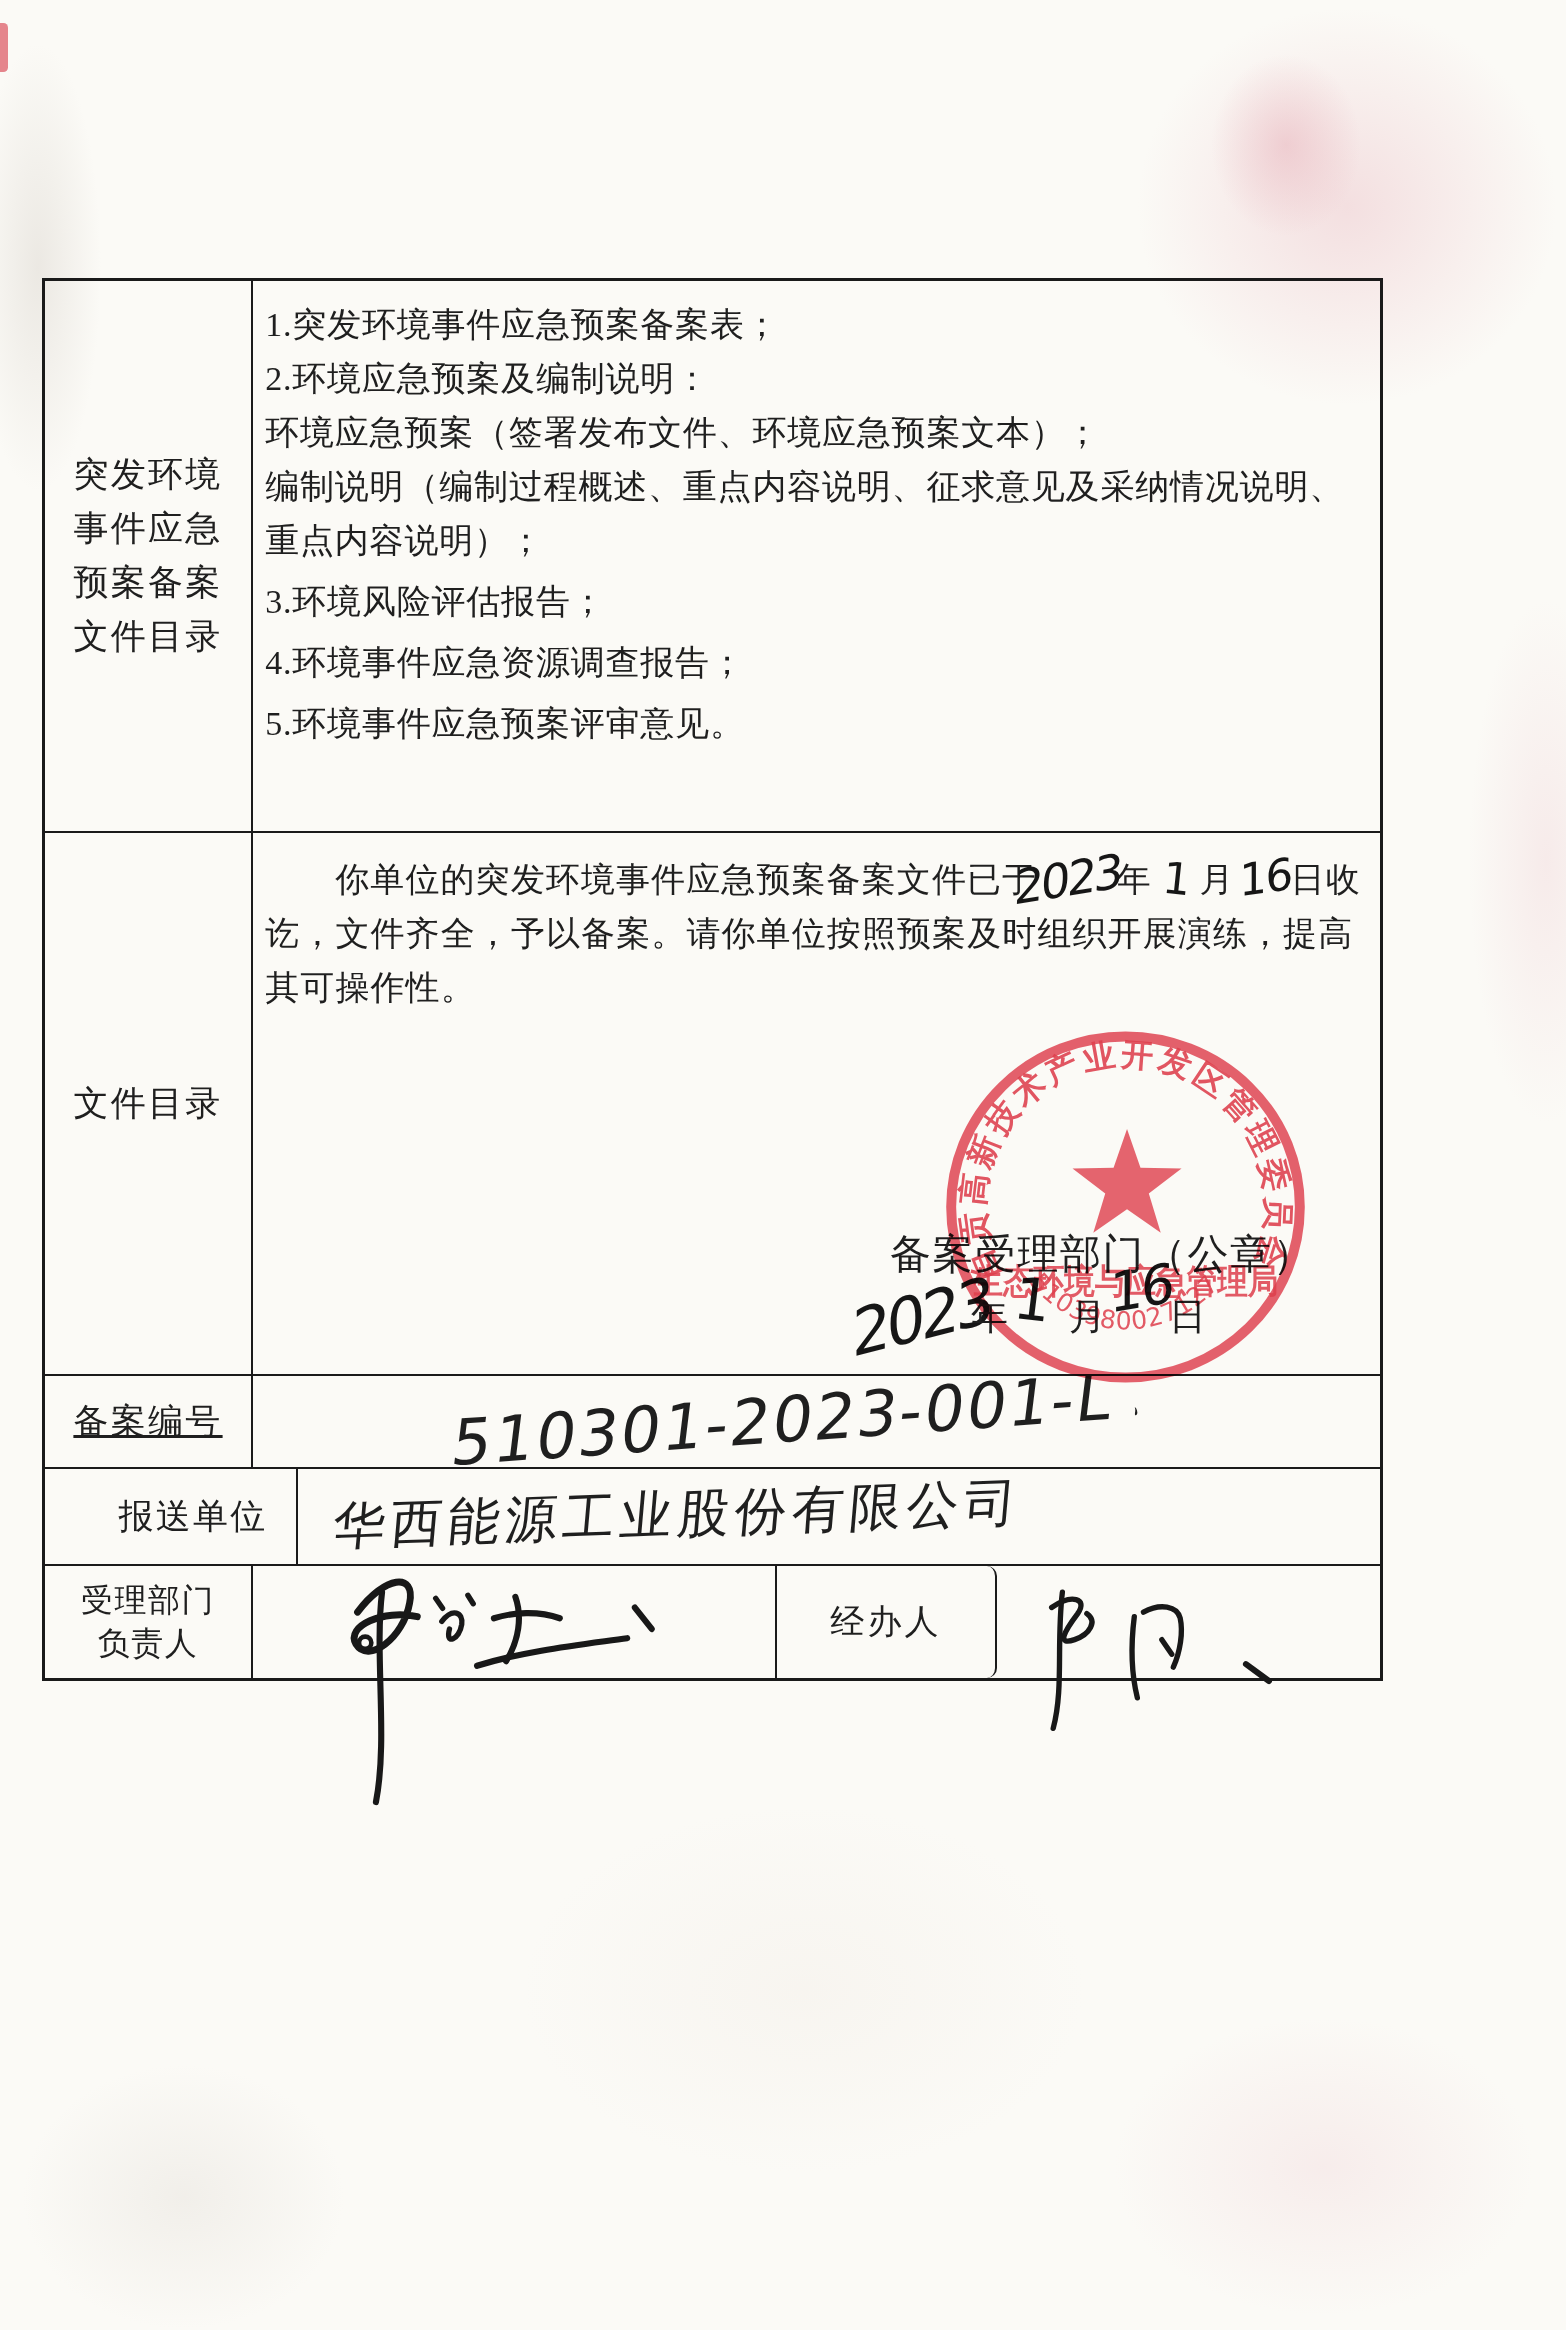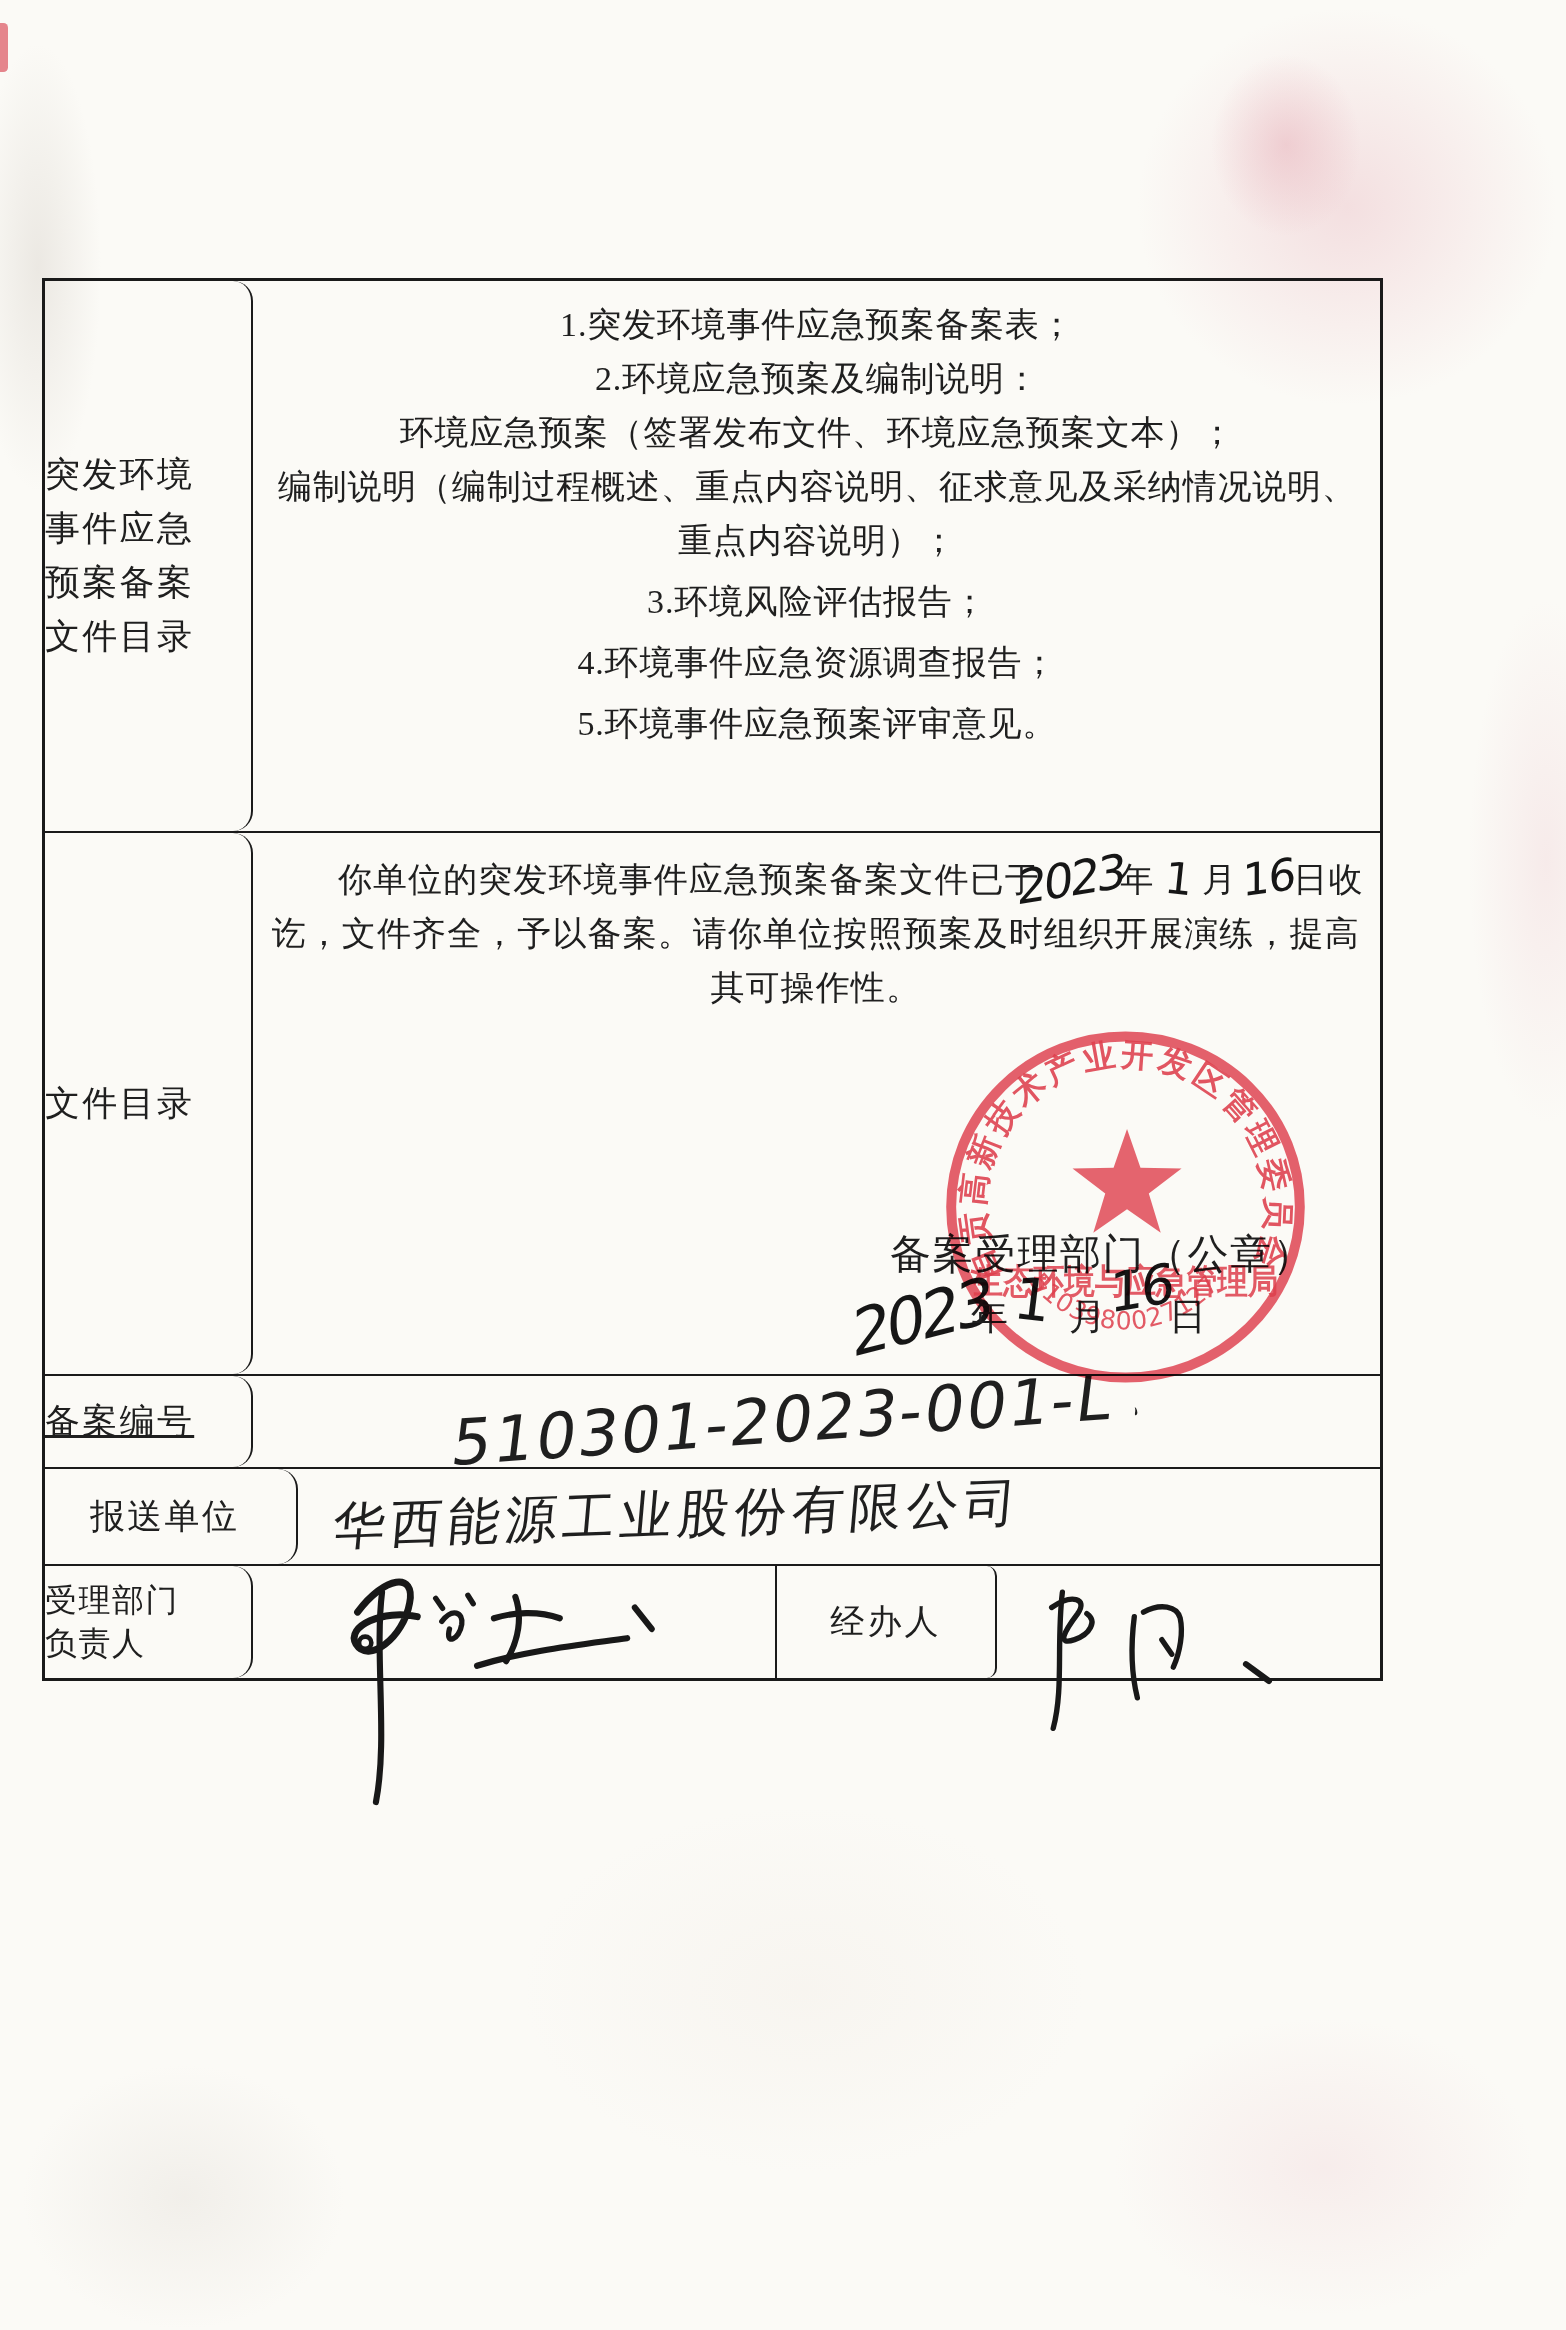--- a/index.html
+++ b/index.html
@@ -25,26 +25,25 @@
     display:flex;flex-direction:column;
     box-sizing:border-box;
   }
   .trow{display:flex;box-sizing:border-box;}
   .trow + .trow{border-top:2.3px solid #1a1a1a;}
   .cell{box-sizing:border-box;position:relative;}
   .labelcol{
     width:208px;flex:0 0 208px;
     border-right:2.3px solid #1a1a1a;
     display:flex;flex-direction:column;
-    align-items:flex-start;justify-content:center;
+    align-items:center;justify-content:center;
     font-size:35px;letter-spacing:2.3px;line-height:54px;
     text-align:center;
-    border-radius:20px;
-  }
-  .content{flex:1 1 auto;position:relative;text-align:center;}
+  }
+  .content{flex:1 1 auto;position:relative;}
   .r1{height:550px;flex:0 0 550px;}
   .r2{height:543px;flex:0 0 543px;}
   .r3{height:93px;flex:0 0 93px;text-decoration:underline;}
   .r4{height:97px;flex:0 0 97px;padding-left:45px;}
   .r5{flex:1 1 auto;}
   
   .catalog{padding:17px 10.7px 0 12.2px;font-size:34px;letter-spacing:0.8px;}
   .catalog .ln{line-height:54px;white-space:nowrap;}
   .catalog .gap{margin-top:6.9px;}
   

